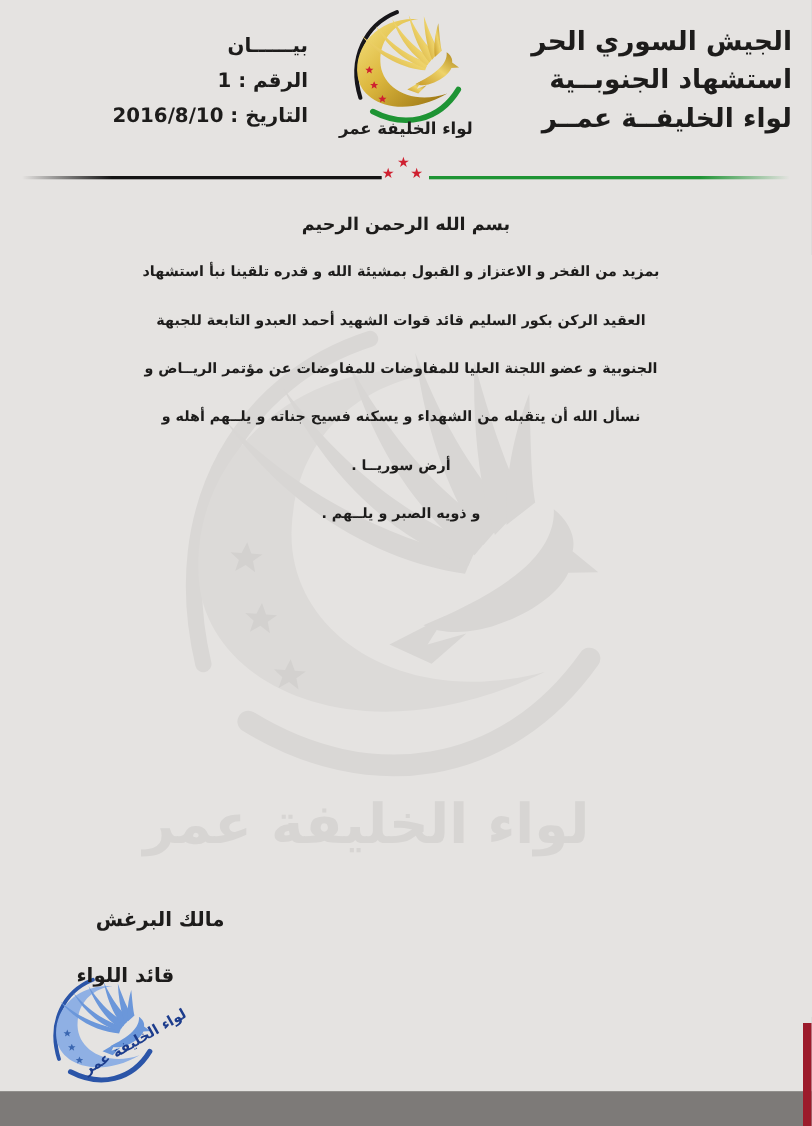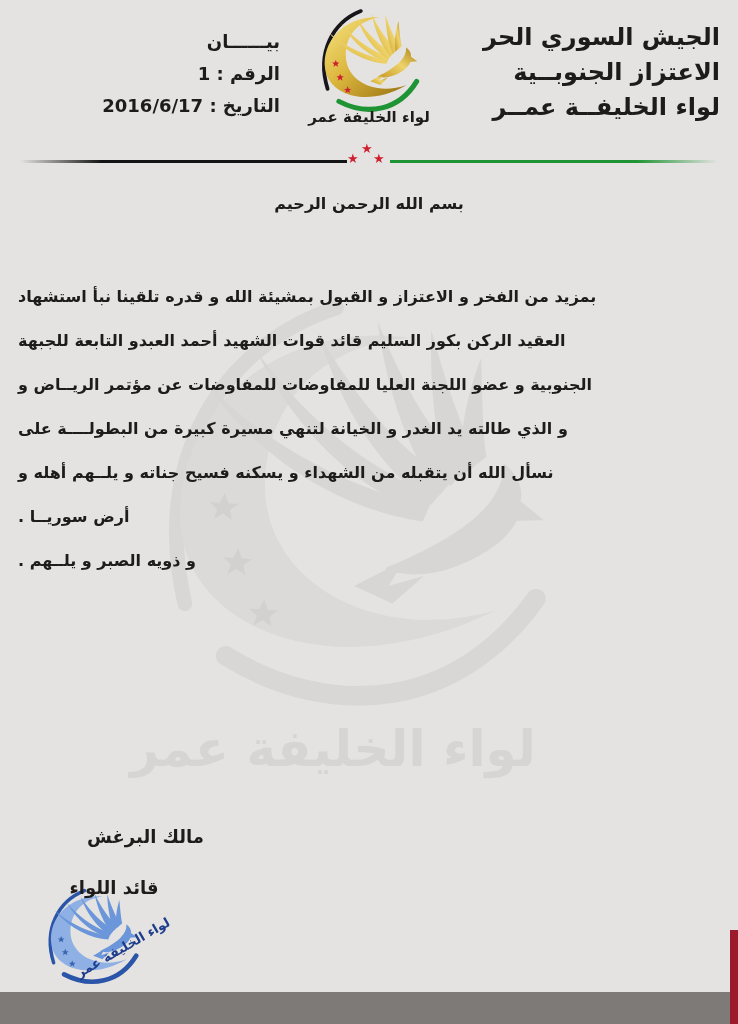--- a/index.html
+++ b/index.html
@@ -31,22 +31,22 @@
   .div-stars span{position:absolute;font-size:13px;line-height:13px;}
   .star-top{left:15px;top:0;}
   .star-left{left:1px;top:10px;}
   .star-right{left:27px;top:10px;}
   
   .wm-svg{position:absolute;left:84px;top:290px;width:542px;height:424px;transform:rotate(4deg);z-index:0;}
   .wm-caption{position:absolute;left:118px;top:720px;width:430px;text-align:center;font-size:50px;
     color:var(--c-watermark,#d7d5d3);direction:rtl;white-space:nowrap;z-index:0;}
   
   .basmala{position:absolute;top:194px;left:0;right:0;text-align:center;font-size:16px;direction:rtl;z-index:2;}
-  .body-lines{position:absolute;top:240px;left:18px;right:27px;direction:rtl;text-align:left;
-    font-size:16px;z-index:2;margin-top:47px;}
+  .body-lines{position:absolute;top:240px;left:18px;right:27px;direction:rtl;text-align:center;
+    font-size:13px;z-index:2;}
   .body-line{height:44px;white-space:nowrap;}
   
   .sig-title{position:absolute;top:845px;left:34px;width:160px;text-align:center;font-size:18px;direction:rtl;z-index:2;margin-top:32px;}
   .sig-name{position:absolute;top:826px;left:24px;width:180px;text-align:right;font-size:18px;direction:rtl;z-index:2;}
   .stamp-svg{position:absolute;left:28px;top:886px;width:128px;height:100px;z-index:1;}
   .stamp-caption{position:absolute;left:62px;top:940px;width:122px;transform:rotate(-30deg);
     font-size:13px;color:var(--c-stamp_text,#1c3c8c);text-align:center;direction:rtl;white-space:nowrap;z-index:2;}
   
   .footer-bar{position:absolute;left:0;bottom:0;width:738px;height:32px;background:var(--c-footer,#7d7a78);z-index:3;}
   .red-stripe{position:absolute;right:0;top:930px;width:8px;height:94px;background:var(--c-stripe,#9c1b2b);z-index:4;}
@@ -90,50 +90,49 @@
 <div id="page">
 
   <svg class="wm-svg emblem-gray" viewBox="0 0 220 172" preserveAspectRatio="xMidYMid meet">
       <use href="#emb"></use>
     </svg>
   <div class="wm-caption">لواء الخليفة عمر</div>
 
   <div class="hdr-left">
     <div>بيــــــان</div>
     <div>الرقم : 1</div>
-    <div>التاريخ : 2016/6/17</div>
+    <div>التاريخ : 2016/8/10</div>
   </div>
 
   <div class="logo-wrap">
     <svg class="logo-svg emblem-gold" viewBox="0 0 220 172" preserveAspectRatio="xMidYMid meet">
         <use href="#emb"></use>
       </svg>
     <div class="logo-caption">لواء الخليفة عمر</div>
   </div>
 
   <div class="hdr-right">
     <div>الجيش السوري الحر</div>
-    <div>الاعتزاز الجنوبــية</div>
+    <div>استشهاد الجنوبــية</div>
     <div>لواء الخليفــة عمــر</div>
   </div>
 
   <div class="div-black"></div>
   <div class="div-green"></div>
   <div class="div-stars">
     <span class="star-top">★</span>
     <span class="star-left">★</span>
     <span class="star-right">★</span>
   </div>
 
   <div class="basmala">بسم الله الرحمن الرحيم</div>
   <div class="body-lines">
     <div class="body-line">بمزيد من الفخر و الاعتزاز و القبول بمشيئة الله و قدره تلقينا نبأ استشهاد</div>
     <div class="body-line">العقيد الركن بكور السليم قائد قوات الشهيد أحمد العبدو التابعة للجبهة</div>
     <div class="body-line">الجنوبية و عضو اللجنة العليا للمفاوضات للمفاوضات عن مؤتمر الريــاض و</div>
-    <div class="body-line">و الذي طالته يد الغدر و الخيانة لتنهي مسيرة كبيرة من البطولــــة على</div>
     <div class="body-line">نسأل الله أن يتقبله من الشهداء و يسكنه فسيح جناته و يلــهم أهله و</div>
     <div class="body-line">أرض سوريــا .</div>
     <div class="body-line">و ذويه الصبر و يلــهم .</div>
   </div>
 
   <div class="sig-title">قائد اللواء</div>
   <div class="sig-name">مالك البرغش</div>
   <svg class="stamp-svg emblem-blue" viewBox="0 0 220 172" preserveAspectRatio="xMidYMid meet">
       <use href="#emb"></use>
     </svg>

